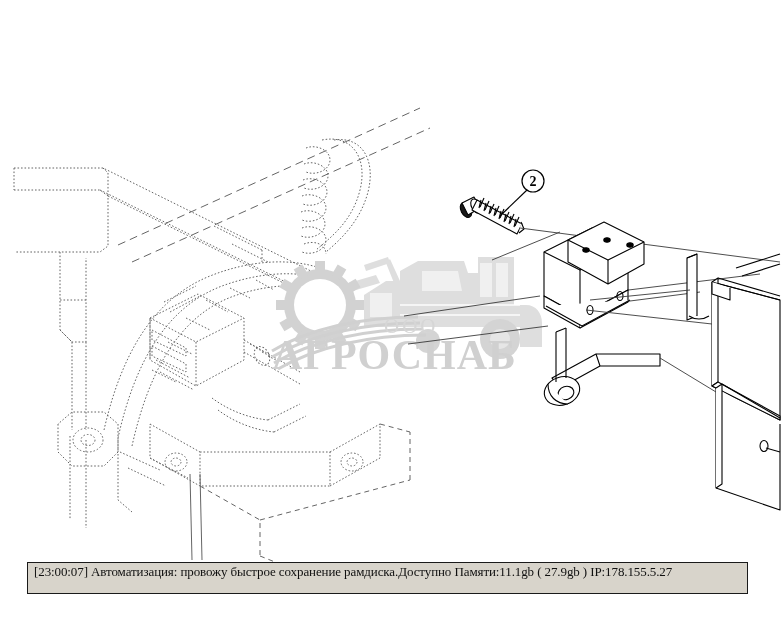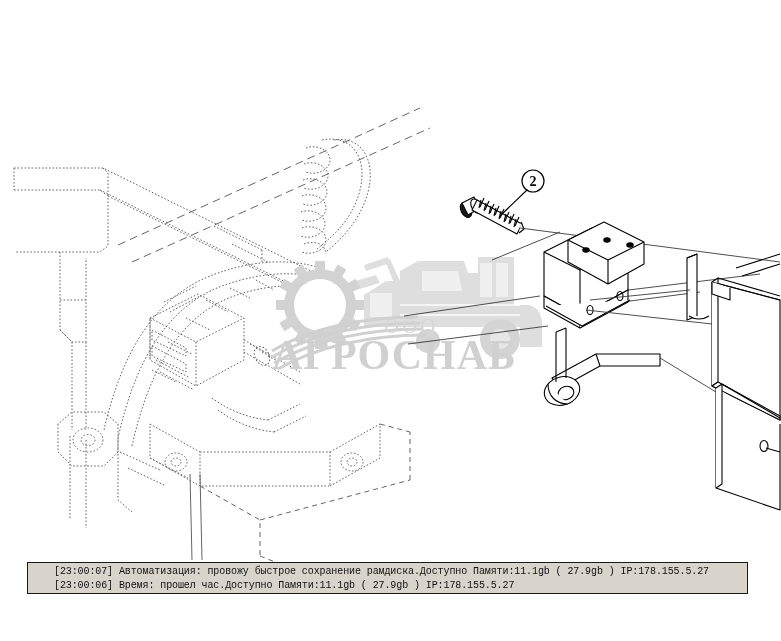--- a/index.html
+++ b/index.html
@@ -48,27 +48,26 @@
     top: 562px;
     width: 721px;
     height: 32px;
     background: #d8d4cb;
     border: 1px solid #1a1a1a;
     box-sizing: border-box;
     padding: 2px 0 0 6px;
     overflow: hidden;
   }
   .log-line {
-    font-family: Liberation Mono, monospace;
-    font-size: 10px;
+    font-family: Liberation Serif, serif;
+    font-size: 13px;
     line-height: 14px;
     color: #101010;
     white-space: nowrap;
     letter-spacing: -0.1px;
-    margin-left: 20px;
   }
   .log-time { }
   .log-msg { }
 </style>
 </head>
 <body>
 
 <div id="stage">
 
   <svg class="drawing-layer" viewBox="0 0 781 641" xmlns="http://www.w3.org/2000/svg">
@@ -348,19 +347,15 @@
     </g>
 
     <text x="533" y="186" text-anchor="middle" font-family="'Liberation Serif', serif" font-size="14" font-weight="bold" fill="#000000">2</text>
   </svg>
 
   <div id="status-console">
     <div class="log-line">
       <span class="log-time">[23:00:07]</span>
       <span class="log-msg">Автоматизация: провожу быстрое сохранение рамдиска.Доступно Памяти:11.1gb  ( 27.9gb ) IP:178.155.5.27</span>
     </div>
-    <div class="log-line">
-      <span class="log-time">[23:00:06]</span>
-      <span class="log-msg">Время: прошел час.Доступно Памяти:11.1gb  ( 27.9gb ) IP:178.155.5.27</span>
-    </div>
   </div>
 
 </div>
 
 </body></html>

